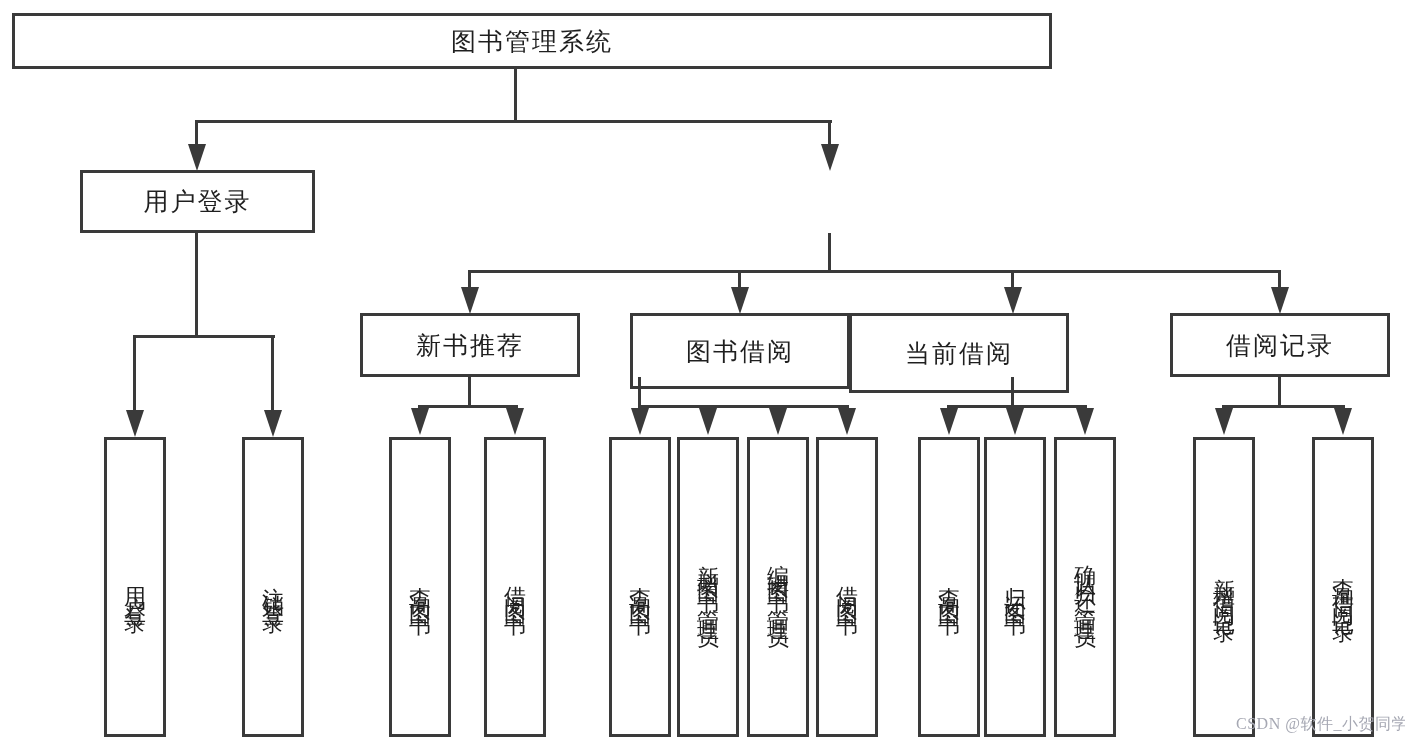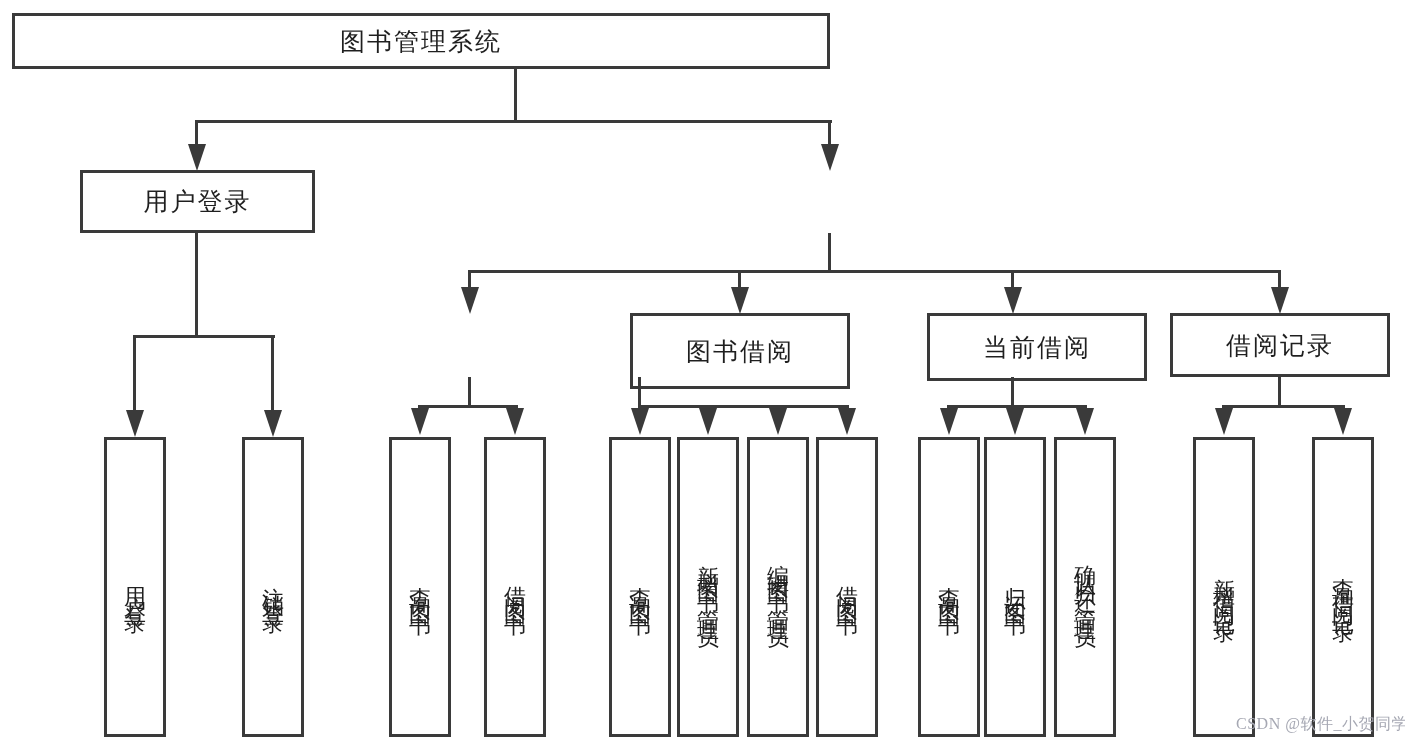--- a/index.html
+++ b/index.html
@@ -25,21 +25,21 @@
   .watermark{
     position:absolute;left:1236px;top:714px;font-size:16px;letter-spacing:0.5px;
     color:#a6a8b3;white-space:nowrap;font-family:Liberation Serif, serif;
   }
 </style>
 </head>
 <body>
 
 <div class="stage">
 
-  <div class="box hbox" style="left:12px;top:13px;width:818px;height:56px">
+  <div class="box hbox" style="left:12px;top:13px;width:1040px;height:56px">
     <span>图书管理系统</span>
   </div>
 
   <div class="line" style="left:514px;top:69px;width:3px;height:51px"></div>
   <div class="line" style="left:195px;top:120px;width:637px;height:3px"></div>
   <div class="line" style="left:195px;top:120px;width:3px;height:28px"></div>
   <div class="arrow" style="left:188px;top:144px"></div>
   <div class="line" style="left:828px;top:120px;width:3px;height:28px"></div>
   <div class="arrow" style="left:821px;top:144px"></div>
 
@@ -58,24 +58,27 @@
   <div class="line" style="left:468px;top:270px;width:813px;height:3px"></div>
   <div class="line" style="left:468px;top:270px;width:3px;height:20px"></div>
   <div class="arrow" style="left:461px;top:287px"></div>
   <div class="line" style="left:738px;top:270px;width:3px;height:20px"></div>
   <div class="arrow" style="left:731px;top:287px"></div>
   <div class="line" style="left:1011px;top:270px;width:3px;height:20px"></div>
   <div class="arrow" style="left:1004px;top:287px"></div>
   <div class="line" style="left:1278px;top:270px;width:3px;height:20px"></div>
   <div class="arrow" style="left:1271px;top:287px"></div>
 
+  <div class="box hbox" style="left:360px;top:313px;width:220px;height:64px">
+    <span>新书推荐</span>
+  </div>
   <div class="box hbox" style="left:630px;top:313px;width:220px;height:76px">
     <span>图书借阅</span>
   </div>
-  <div class="box hbox" style="left:927px;top:313px;width:220px;height:68px">
+  <div class="box hbox" style="left:849px;top:313px;width:220px;height:80px">
     <span>当前借阅</span>
   </div>
   <div class="box hbox" style="left:1170px;top:313px;width:220px;height:64px">
     <span>借阅记录</span>
   </div>
 
   <div class="line" style="left:468px;top:377px;width:3px;height:28px"></div>
   <div class="line" style="left:418px;top:405px;width:100px;height:3px"></div>
   <div class="arrow" style="left:411px;top:408px"></div>
   <div class="arrow" style="left:506px;top:408px"></div>

